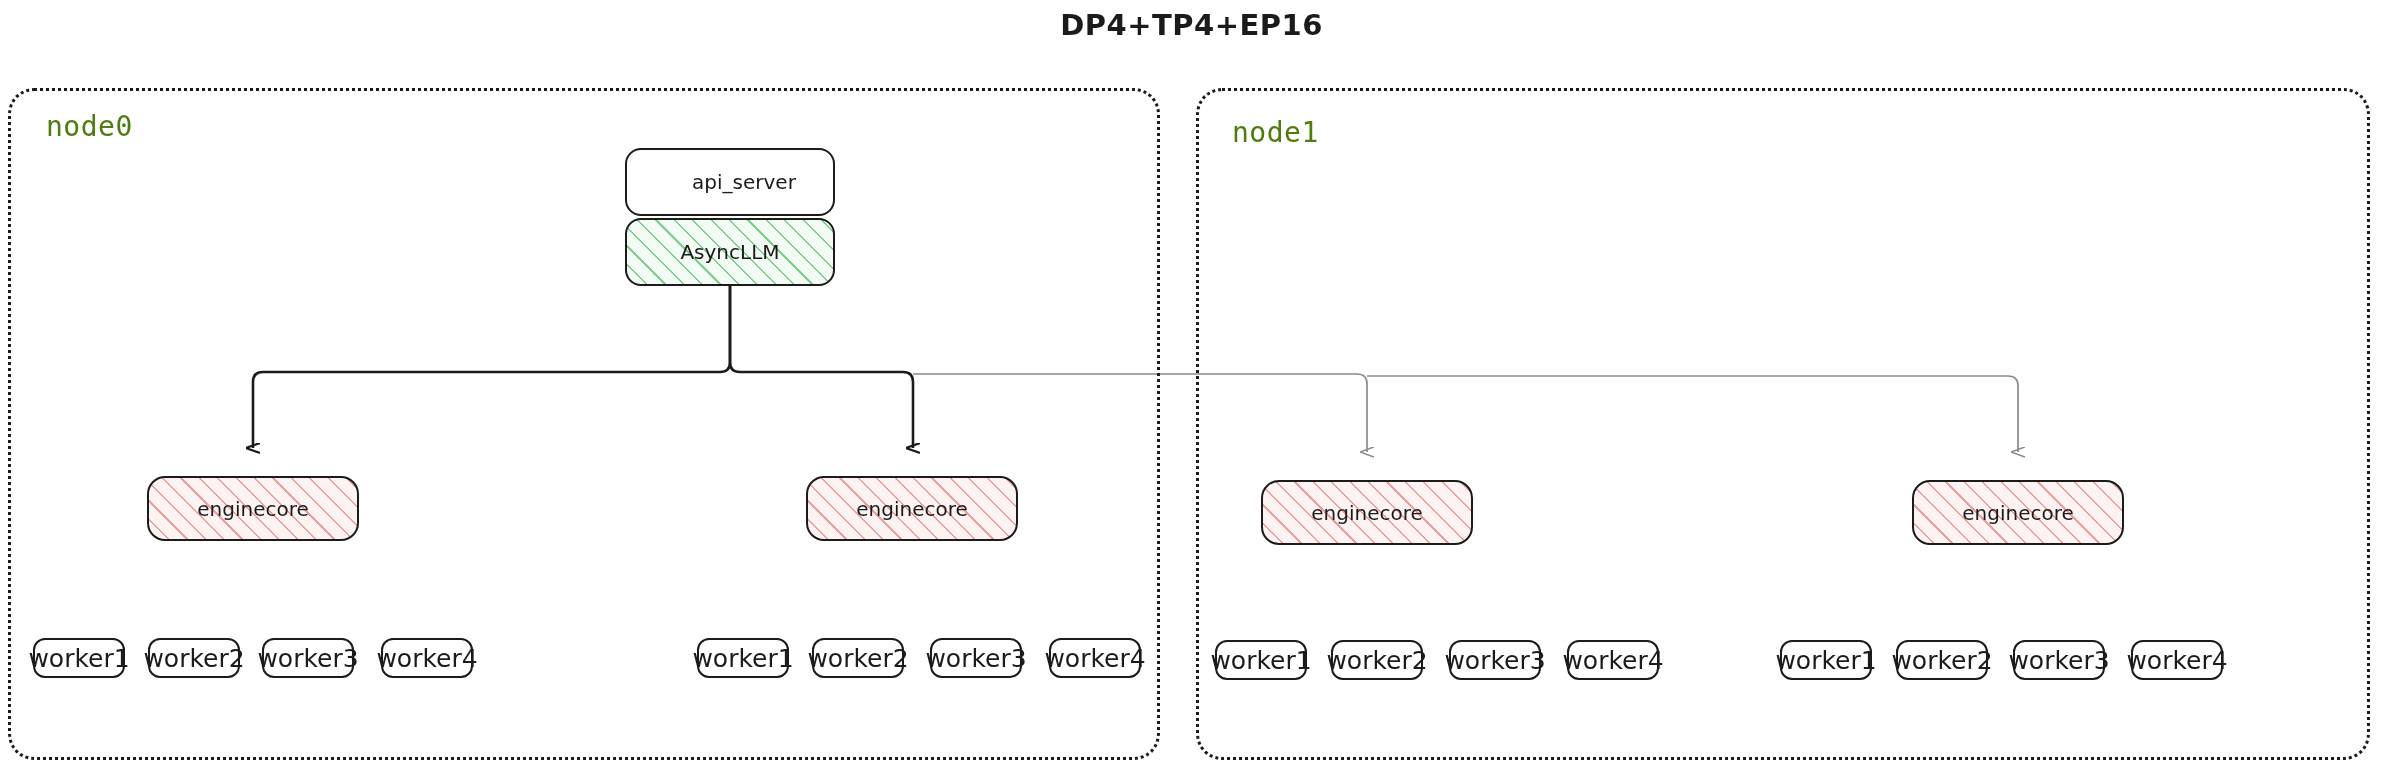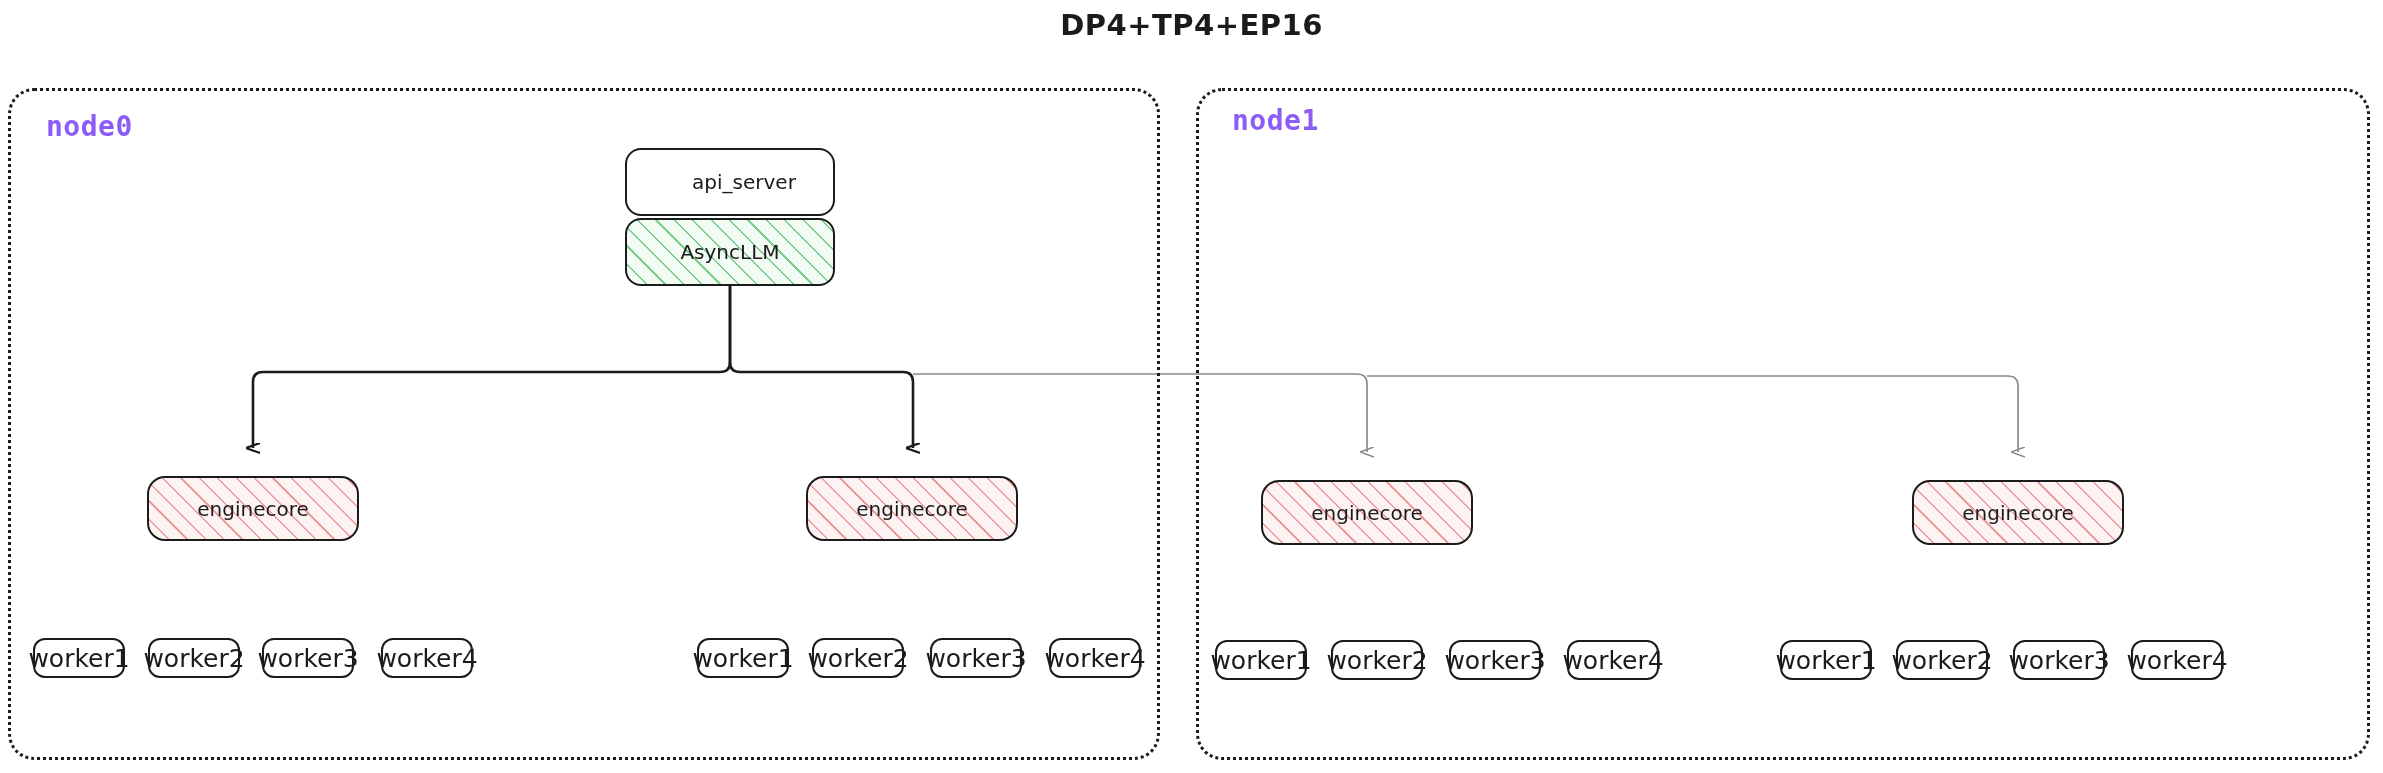--- a/index.html
+++ b/index.html
@@ -42,22 +42,22 @@
     position: absolute;
     border: 3px dotted #1b1b1b;
     border-radius: 26px;
     background: transparent;
     box-sizing: border-box;
   }
   .node-group-label {
     position: absolute;
     font-family: "DejaVu Sans Mono", monospace;
     font-size: 28px;
-    font-weight: 700;
-    color: #8b5cf6;
+    font-weight: 400;
+    color: #4d7c0f;
     letter-spacing: 0.5px;
   }
   .box {
     position: absolute;
     box-sizing: border-box;
     display: flex;
     align-items: center;
     justify-content: center;
     border: 2.5px solid #1b1b1b;
     border-radius: 14px;
@@ -130,21 +130,21 @@
 
     <path d="M913,374 L1357,374 Q1367,374 1367,384 L1367,452" fill="none" stroke="#8a8a8a" stroke-width="1.7" marker-end="url(#arrow-light)"></path>
 
     <path d="M1367,376 L2008,376 Q2018,376 2018,386 L2018,452" fill="none" stroke="#8a8a8a" stroke-width="1.7" marker-end="url(#arrow-light)"></path>
   </svg>
 
   <div class="node-group" style="left:8px; top:88px; width:1152px; height:672px;"></div>
   <div class="node-group-label" style="left:46px; top:110px;">node0</div>
 
   <div class="node-group" style="left:1196px; top:88px; width:1174px; height:672px;"></div>
-  <div class="node-group-label" style="left:1232px; top:104px;">node1</div>
+  <div class="node-group-label" style="left:1232px; top:116px;">node1</div>
 
   <div class="box api-server" style="left:625px; top:148px; width:210px; height:68px;">
     <span class="box-label">api_server</span>
   </div>
 
   <div class="box asyncllm" style="left:625px; top:218px; width:210px; height:68px;">
     <span class="box-label">AsyncLLM</span>
   </div>
 
   <div class="box enginecore" style="left:147px; top:458px; width:212px; height:65px;">

